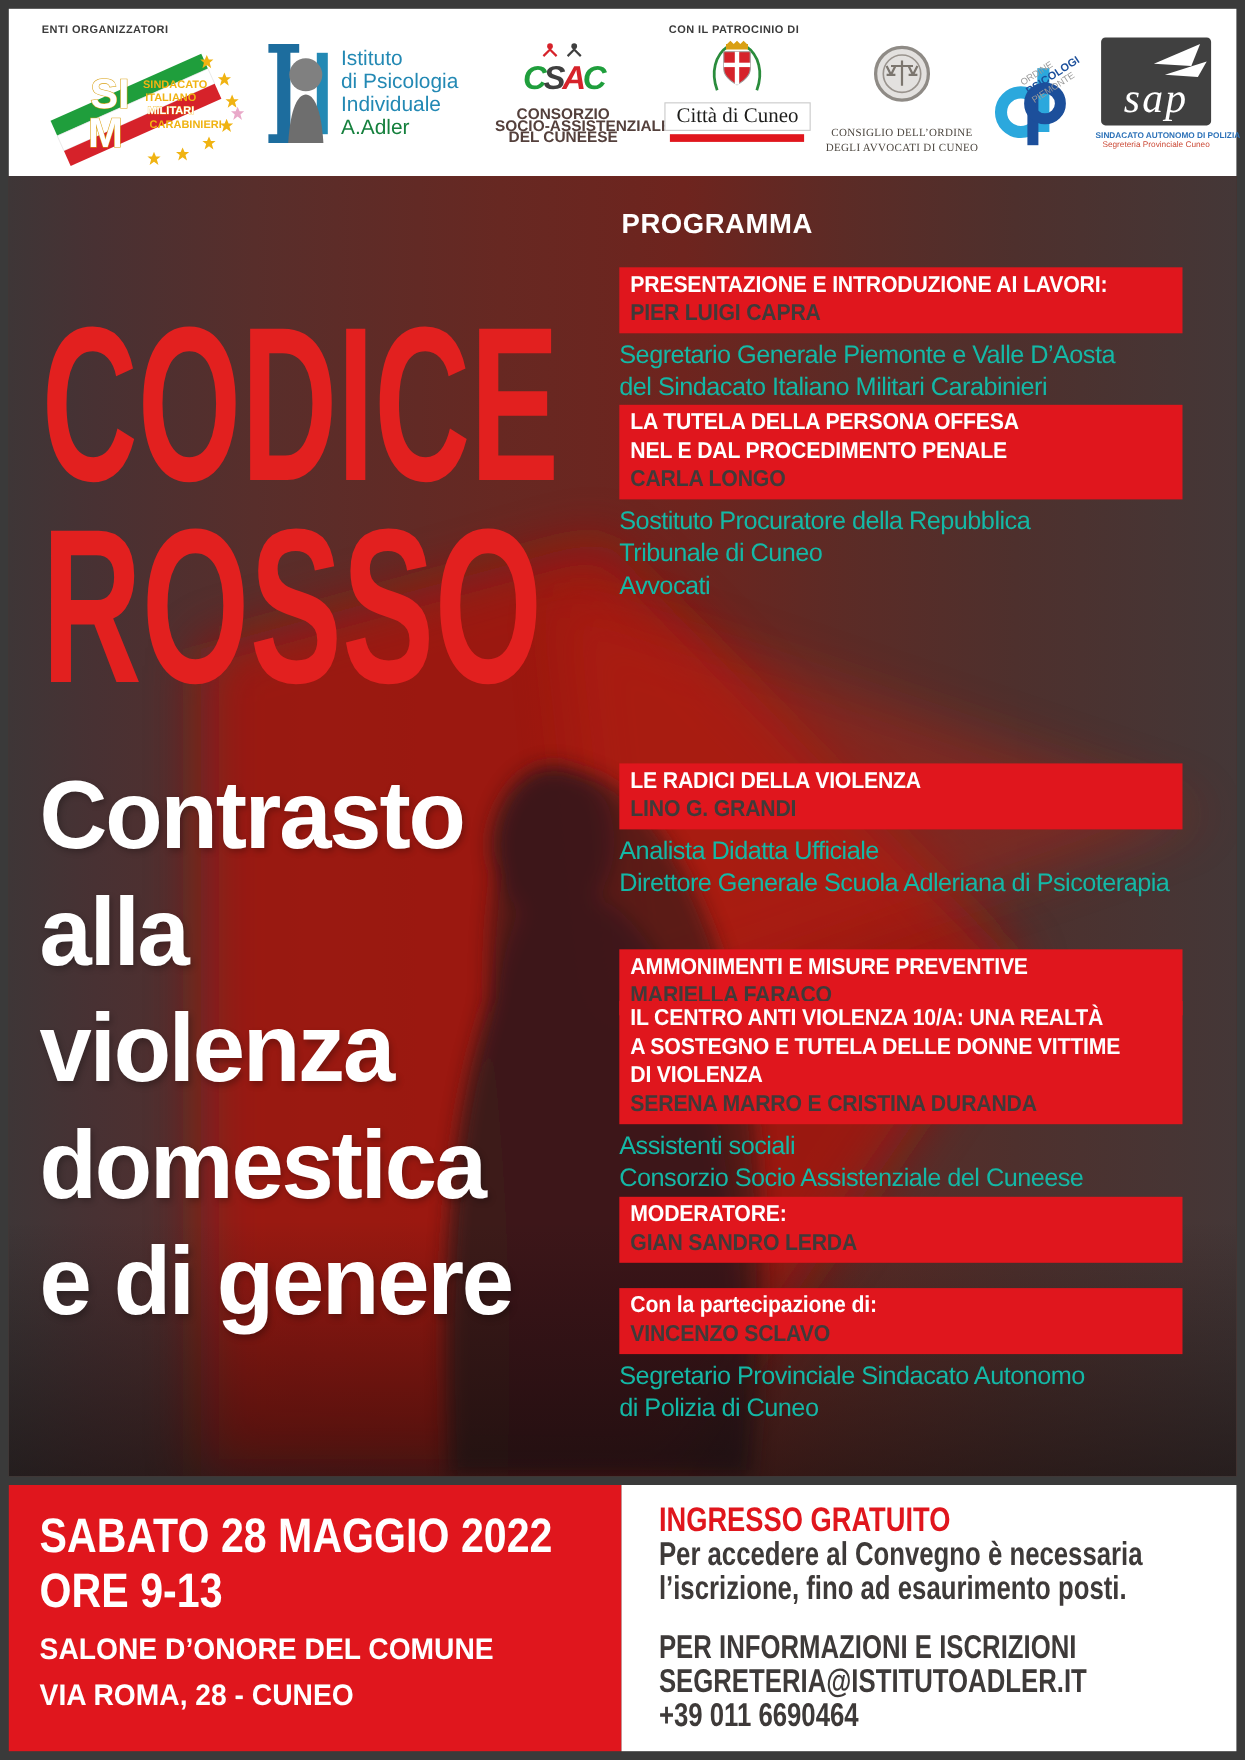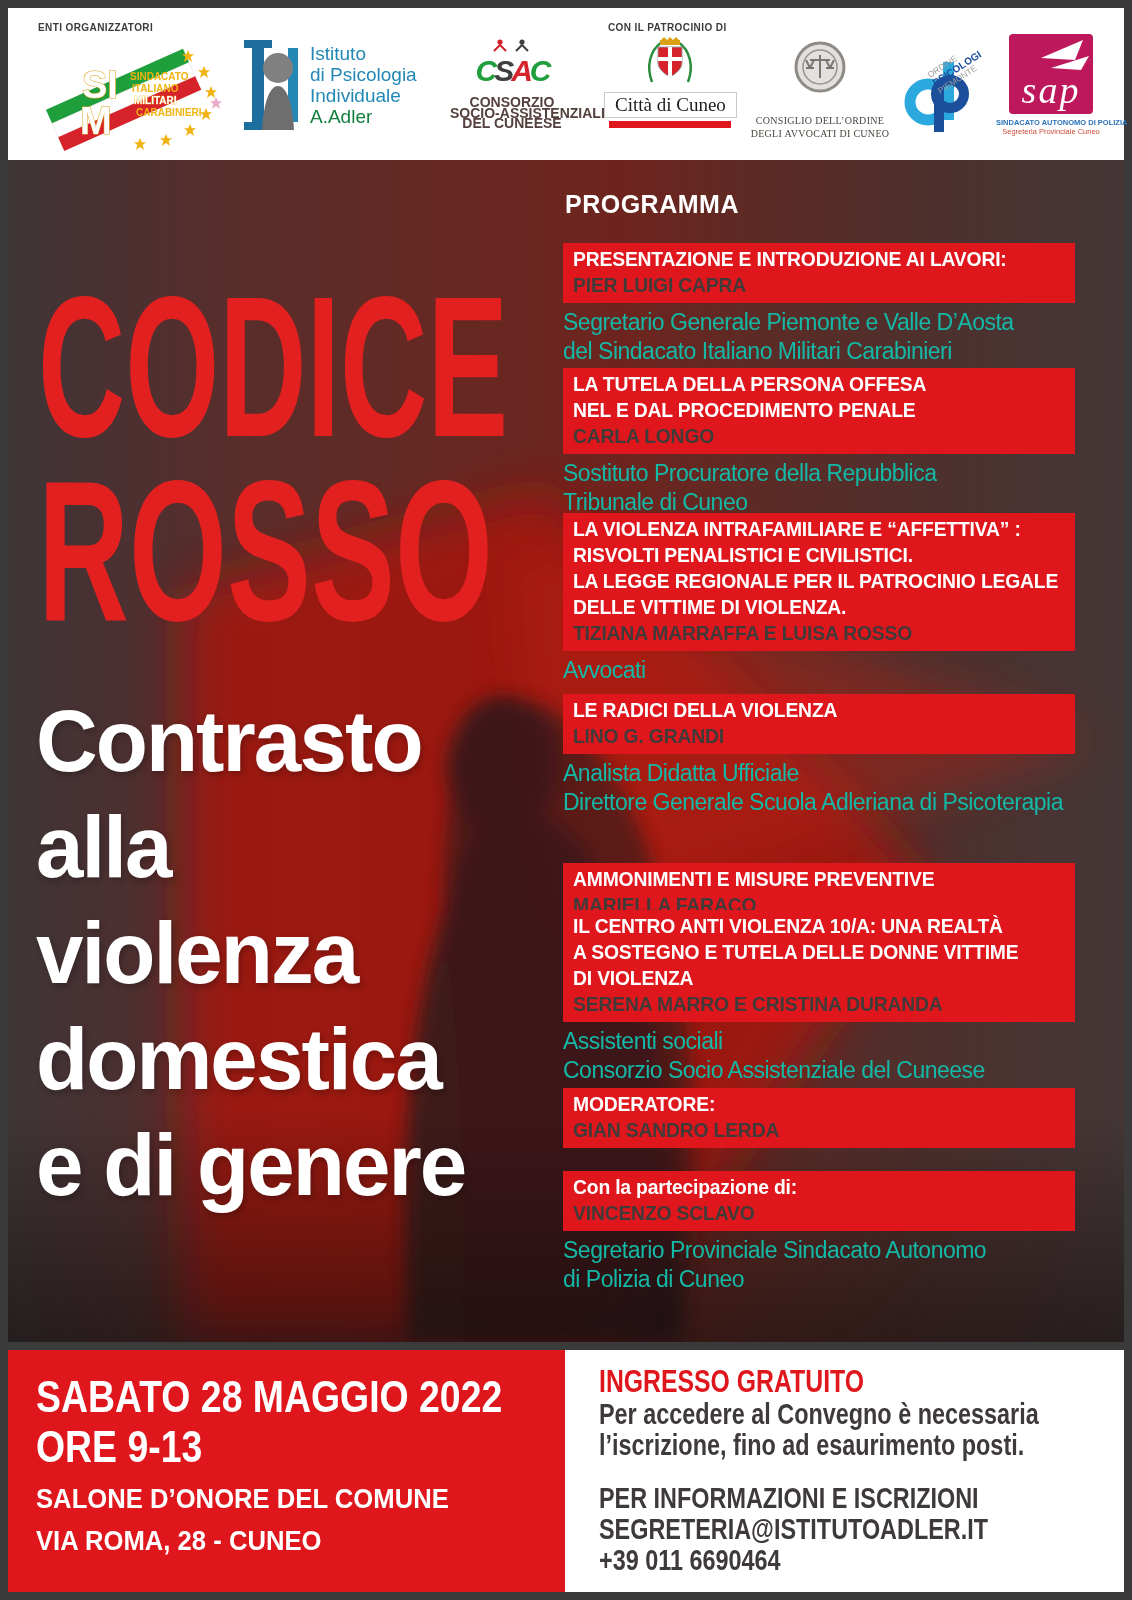--- a/index.html
+++ b/index.html
@@ -30,22 +30,22 @@
   .cuneo-name {
     display:inline-block; font-family:"Liberation Serif", serif; font-size:19px; color:#1d1d1b;
     border:1px solid #c9c9c9; padding:1px 10px; background:#fff; white-space:nowrap;
   }
   .cuneo-bar { height:7px; background:#e0161d; width:122px; margin:3px auto 0; }
   .avv-wrap { width:140px; text-align:center; }
   .avv-text { font-family:"Liberation Serif", serif; font-size:10px; color:#4c463f; letter-spacing:.3px; line-height:13px; }
   .psi-wrap { width:100px; }
   .sap-wrap { width:110px; text-align:center; }
   .sap-square {
-    position:relative; width:84px; height:80px; margin:0 auto;
-    background:#be185d; border-radius:4px;
+    position:relative; width:100px; height:80px; margin:0 auto;
+    background:#404040; border-radius:4px;
   }
   .sap-script {
     position:absolute; left:0; right:0; bottom:2px;
     font-family:"Liberation Serif", serif; font-style:italic;
     font-size:38px; color:#ffffff; letter-spacing:2px;
   }
   .sap-l1 { font-size:7.5px; font-weight:bold; color:#2d72b8; margin-top:4px; white-space:nowrap; }
   .sap-l2 { font-size:7.5px; color:#cc4b38; white-space:nowrap; }
   
   .body-area {
@@ -310,29 +310,20 @@
       <span class="bar-title">LA TUTELA DELLA PERSONA OFFESA
 NEL E DAL PROCEDIMENTO PENALE</span>
       <span class="bar-speaker">CARLA LONGO</span>
     </div>
       </div>
     <div class="desc">Sostituto Procuratore della Repubblica
 Tribunale di Cuneo</div>
   </div>
 
   <div class="section" style="top:353px;">
-    <div class="bar">
-        <div class="bar-inner">
-      <span class="bar-title">LA VIOLENZA INTRAFAMILIARE E “AFFETTIVA” :
-RISVOLTI PENALISTICI E CIVILISTICI.
-LA LEGGE REGIONALE PER IL PATROCINIO LEGALE
-DELLE VITTIME DI VIOLENZA.</span>
-      <span class="bar-speaker">TIZIANA MARRAFFA E LUISA ROSSO</span>
-    </div>
-      </div>
     <div class="desc">Avvocati</div>
   </div>
 
   <div class="section" style="top:534px;">
     <div class="bar">
         <div class="bar-inner">
       <span class="bar-title">LE RADICI DELLA VIOLENZA</span>
       <span class="bar-speaker">LINO G. GRANDI</span>
     </div>
       </div>

